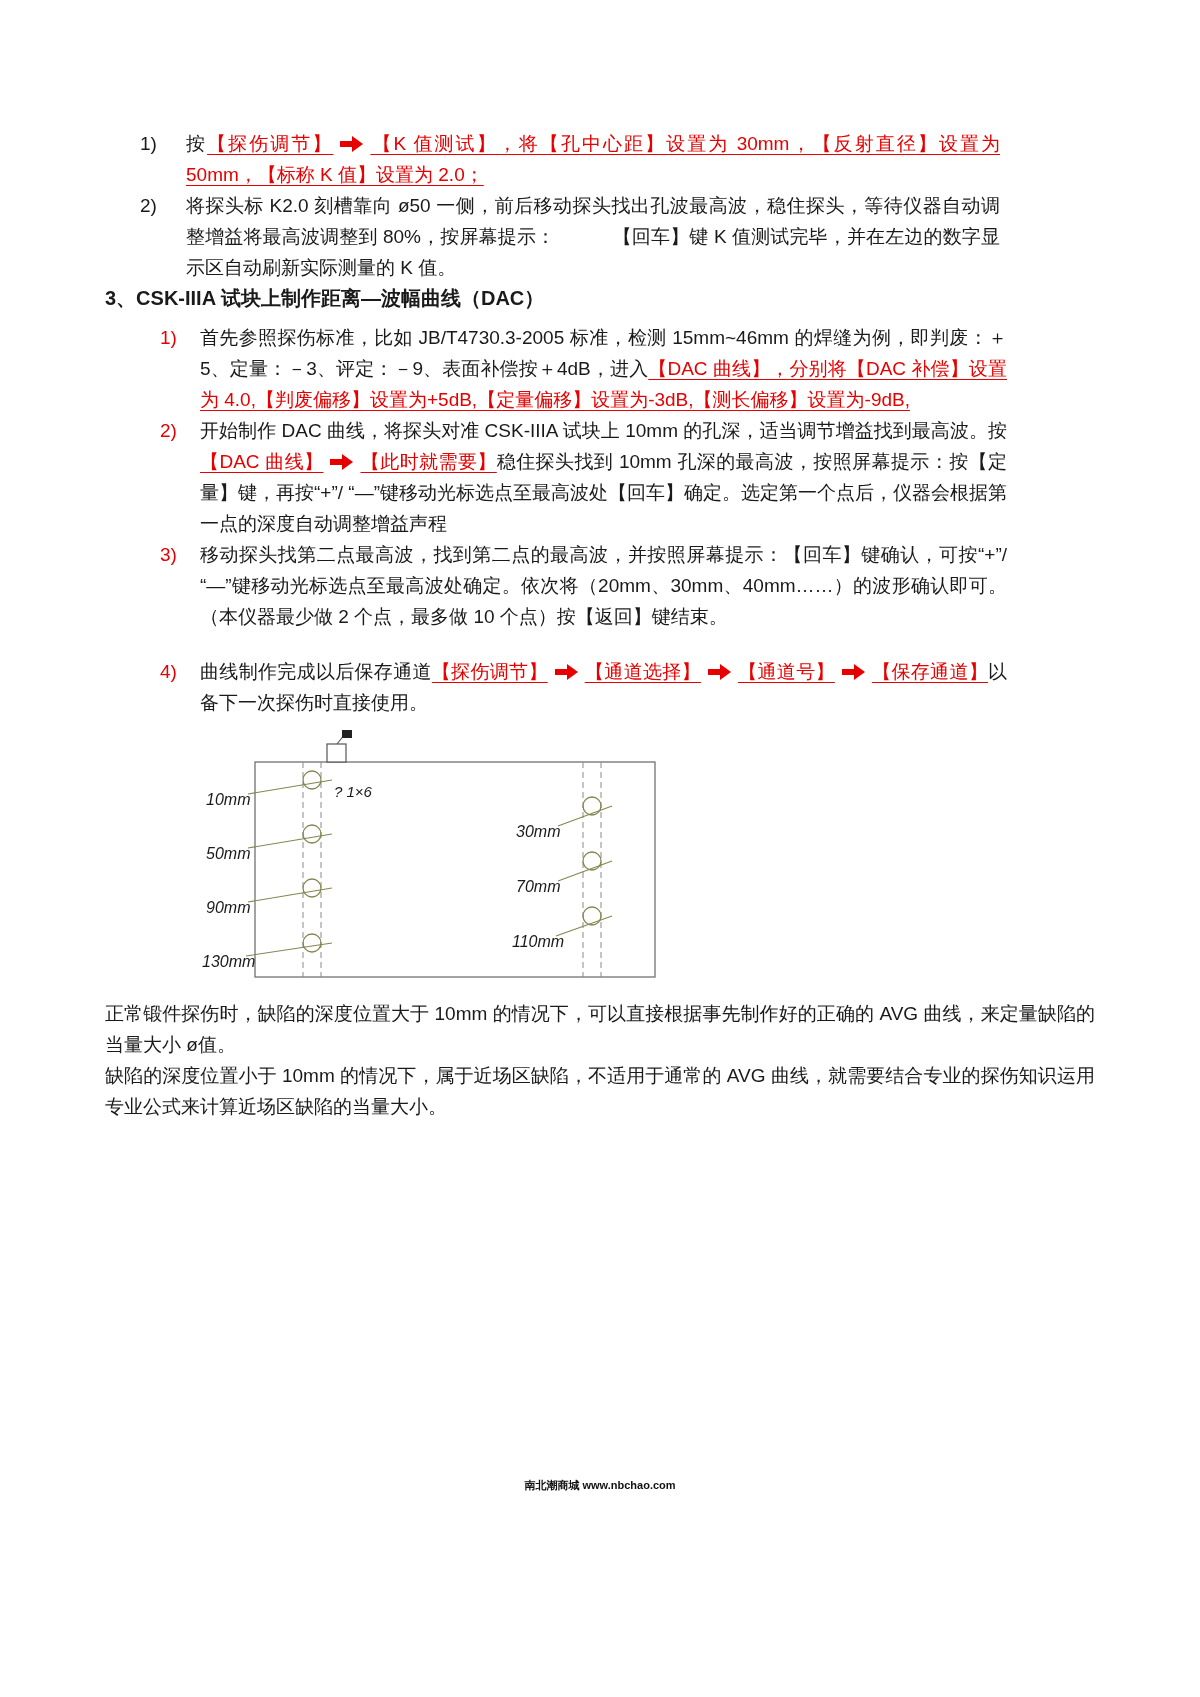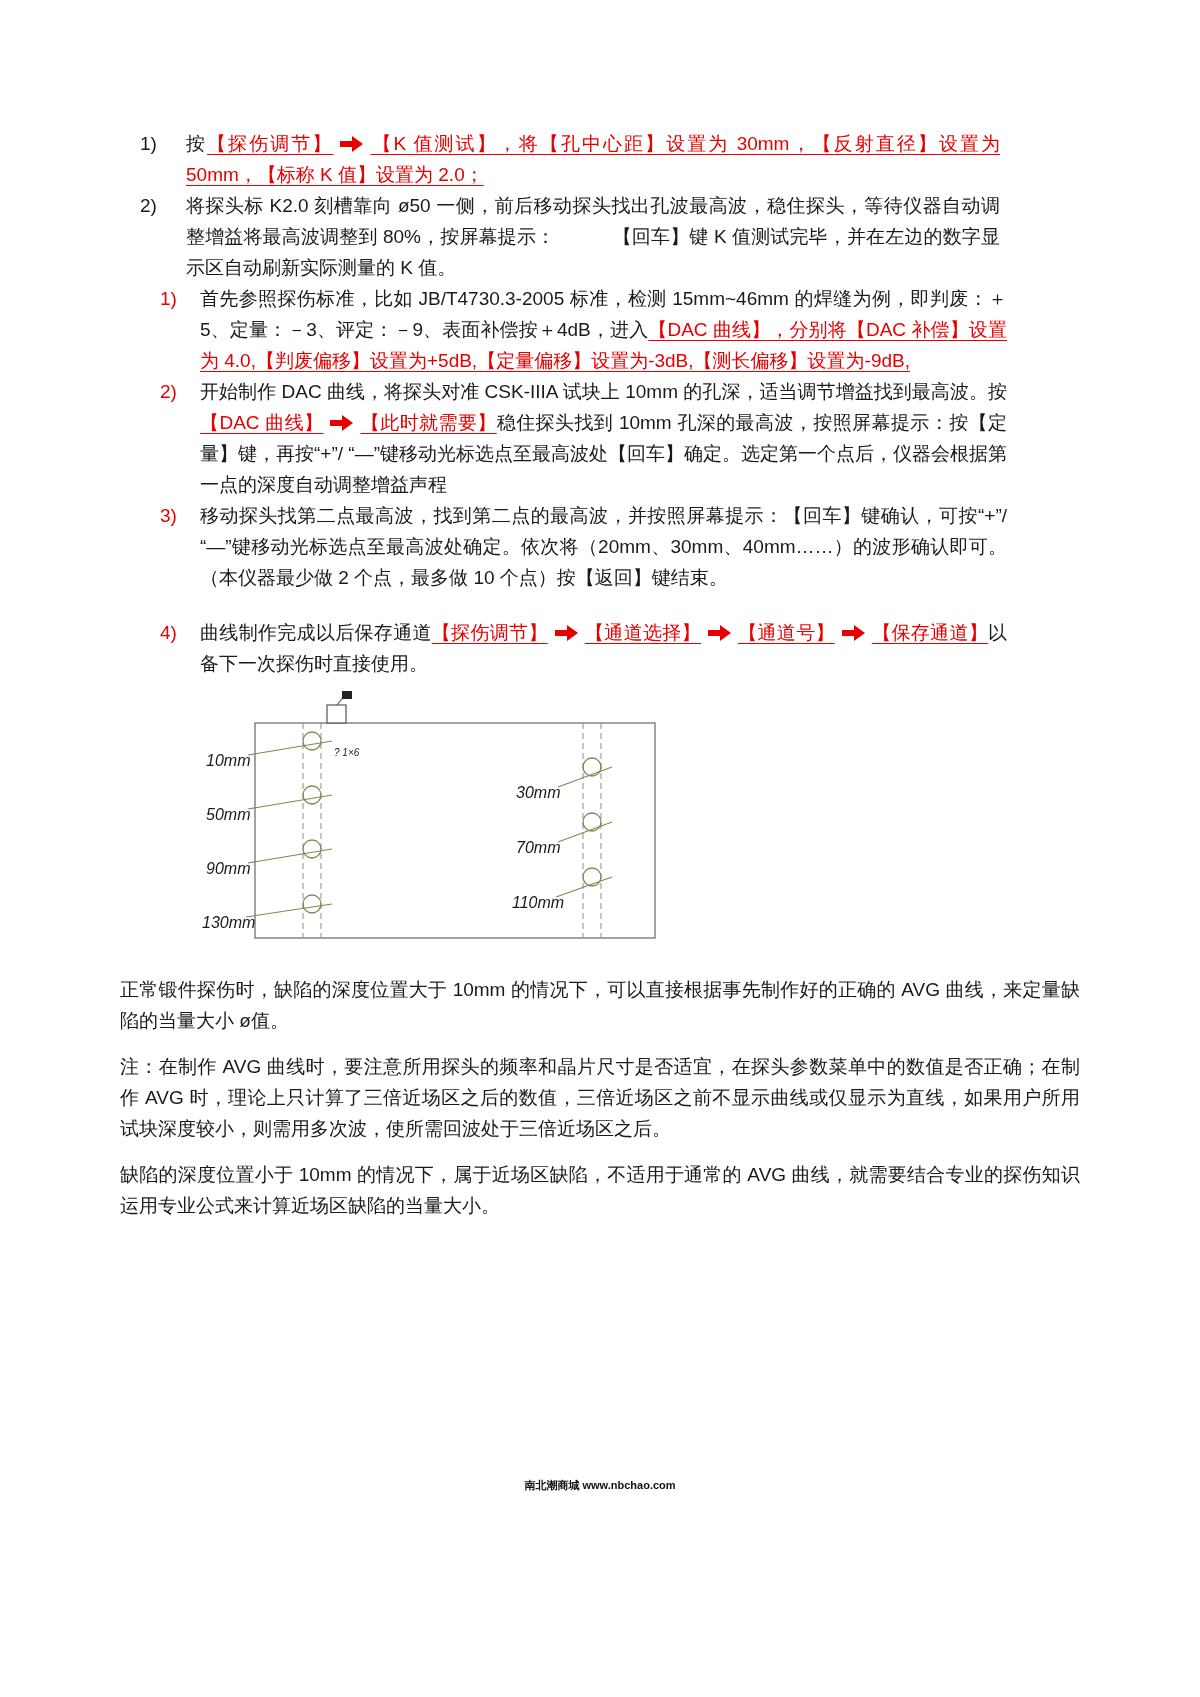--- a/index.html
+++ b/index.html
@@ -30,21 +30,21 @@
 
   .note-para{margin:0 92px 20px 0;text-align:justify;text-indent:26px;}
 
   .h3{font-size:20px;font-weight:bold;margin:0 0 8px 0;}
 
   .diagram{position:relative;width:480px;height:268px;margin:12px 0 0 95px;font-style:italic;}
   .diagram svg{position:absolute;left:0;top:0;}
   .dlabel{position:absolute;font-size:16px;color:#1a1a1a;white-space:nowrap;}
 
   .h2{font-size:30px;font-weight:bold;margin:20px 0 10px 0;letter-spacing:1px;}
-  .bodyp{margin:15px;text-align:justify;}
+  .bodyp{margin:0;text-align:justify;}
 
   .footer{position:absolute;left:0;top:1478px;width:100%;text-align:center;
     font-size:11px;font-weight:bold;color:#111;}
 </style>
 </head>
 <body>
 
 <div class="page">
   <div class="content">
 
@@ -53,20 +53,21 @@
         <div class="num">1)</div>
         <div class="txt"><span class="seg k">按</span><span class="seg ru">【探伤调节】</span><span class="arrow-icon"></span><span class="seg ru">【K 值测试】，将【孔中心距】设置为 30mm，【反射直径】设置为 50mm，【标称 K 值】设置为 2.0；</span></div>
       </div>
       <div class="li">
         <div class="num">2)</div>
         <div class="txt"><span class="seg k"> 将探头标 K2.0 刻槽靠向 ø50 一侧，前后移动探头找出孔波最高波，稳住探头，等待仪器自动调整增益将最高波调整到 80%，按屏幕提示：　　　【回车】键 K 值测试完毕，并在左边的数字显示区自动刷新实际测量的 K 值。</span></div>
       </div>
     </div>
 
 
+    <div class="h3">3、CSK-IIIA 试块上制作距离—波幅曲线（DAC）</div>
 
     <div class="list-b">
       <div class="li">
         <div class="num">1)</div>
         <div class="txt"><span class="seg k">首先参照探伤标准，比如 JB/T4730.3-2005 标准，检测 15mm~46mm 的焊缝为例，即判废：＋5、定量：－3、评定：－9、表面补偿按＋4dB，进入</span><span class="seg ru">【DAC 曲线】，分别将【DAC 补偿】设置为 4.0,【判废偏移】设置为+5dB,【定量偏移】设置为-3dB,【测长偏移】设置为-9dB,</span></div>
       </div>
       <div class="li">
         <div class="num">2)</div>
         <div class="txt"><span class="seg k">开始制作 DAC 曲线，将探头对准 CSK-IIIA 试块上 10mm 的孔深，适当调节增益找到最高波。按</span><span class="seg ru">【DAC 曲线】</span><span class="arrow-icon"></span><span class="seg ru">【此时就需要】</span><span class="seg k">稳住探头找到 10mm 孔深的最高波，按照屏幕提示：按【定量】键，再按“+”/ “—”键移动光标选点至最高波处【回车】确定。选定第一个点后，仪器会根据第一点的深度自动调整增益声程</span></div>
       </div>
@@ -118,23 +119,22 @@
           <circle cx="392" cy="186" r="9"></circle>
         </g>
       </svg>
       <span class="dlabel" style="left:6px;top:54px">10mm</span>
       <span class="dlabel" style="left:6px;top:108px">50mm</span>
       <span class="dlabel" style="left:6px;top:162px">90mm</span>
       <span class="dlabel" style="left:2px;top:216px">130mm</span>
       <span class="dlabel" style="left:316px;top:86px">30mm</span>
       <span class="dlabel" style="left:316px;top:141px">70mm</span>
       <span class="dlabel" style="left:312px;top:196px">110mm</span>
-      <span class="dlabel" style="left:134px;top:46px;font-size:10px">? 1×6</span>
+      <span class="dlabel" style="left:134px;top:46px;font-size:15px">? 1×6</span>
     </div>
 
     <p class="bodyp">正常锻件探伤时，缺陷的深度位置大于 10mm 的情况下，可以直接根据事先制作好的正确的 AVG 曲线，来定量缺陷的当量大小 ø值。</p>
-    <p class="bodyp">注：在制作 AVG 曲线时，要注意所用探头的频率和晶片尺寸是否适宜，在探头参数菜单中的数值是否正确；在制作 AVG 时，理论上只计算了三倍近场区之后的数值，三倍近场区之前不显示曲线或仅显示为直线，如果用户所用试块深度较小，则需用多次波，使所需回波处于三倍近场区之后。</p>
     <p class="bodyp">缺陷的深度位置小于 10mm 的情况下，属于近场区缺陷，不适用于通常的 AVG 曲线，就需要结合专业的探伤知识运用专业公式来计算近场区缺陷的当量大小。</p>
 
   </div>
 
   <div class="footer">南北潮商城  www.nbchao.com</div>
 </div>
 
 </body></html>

